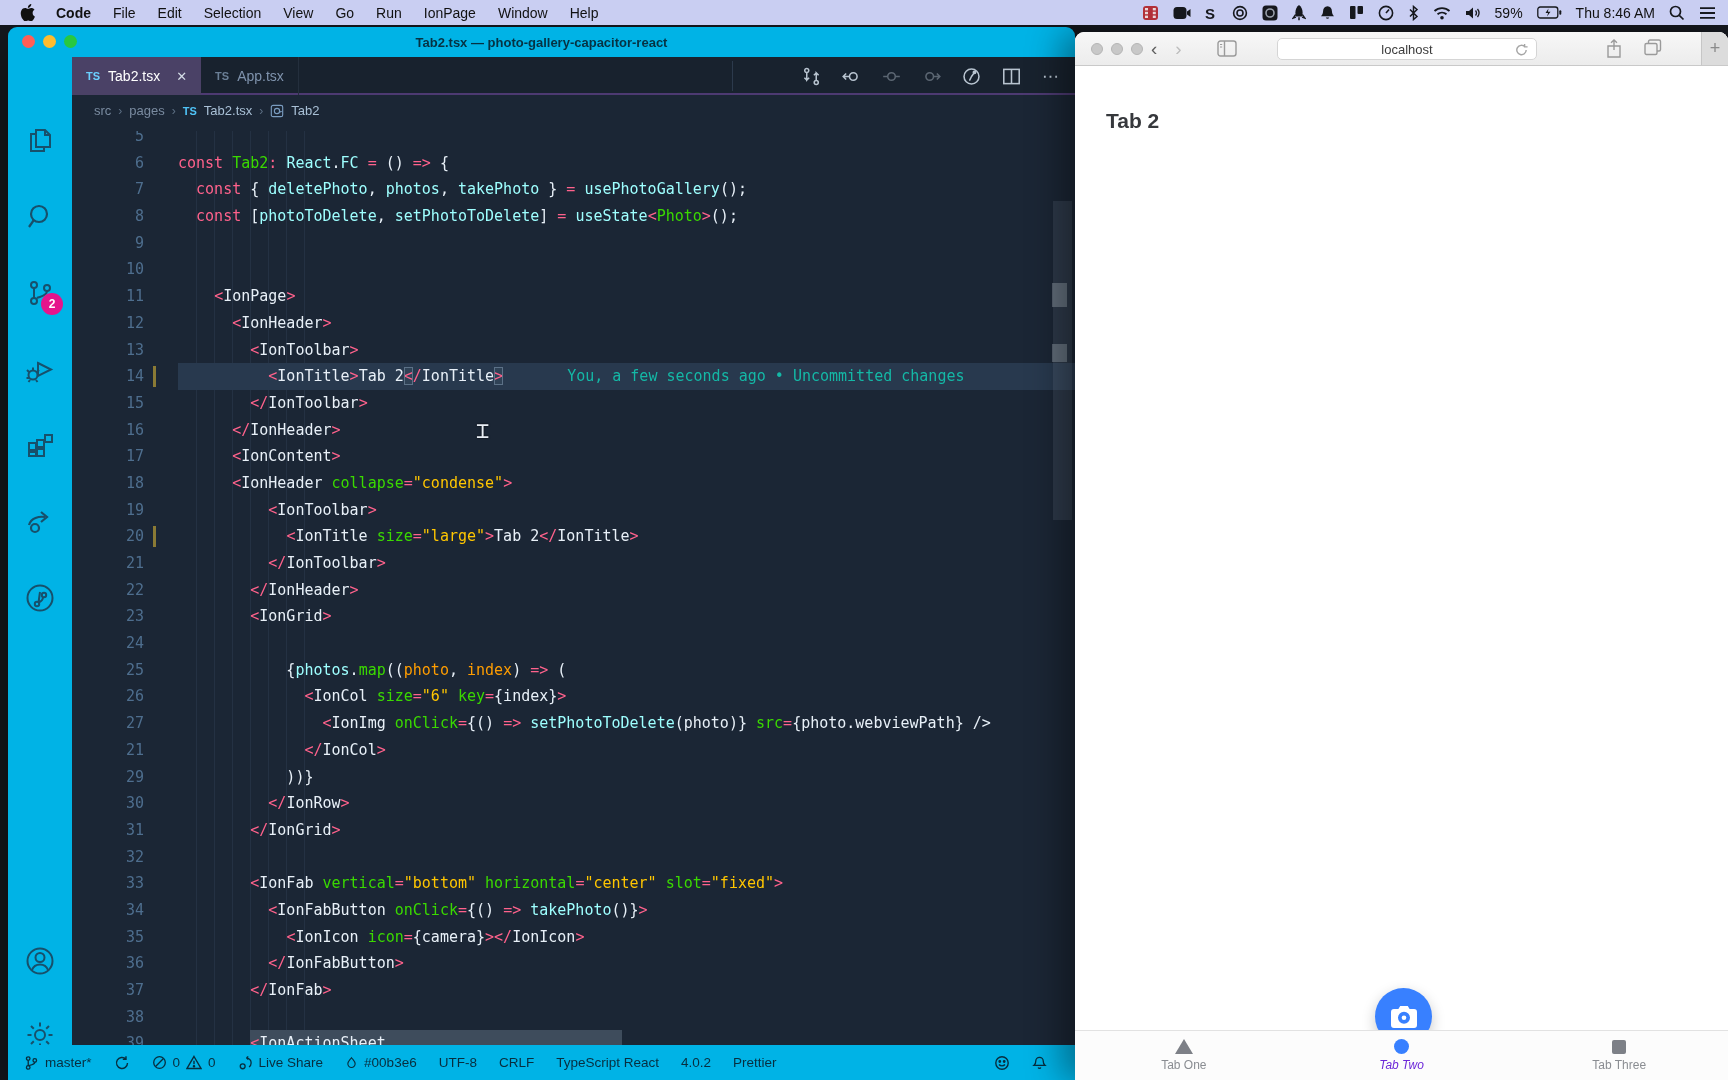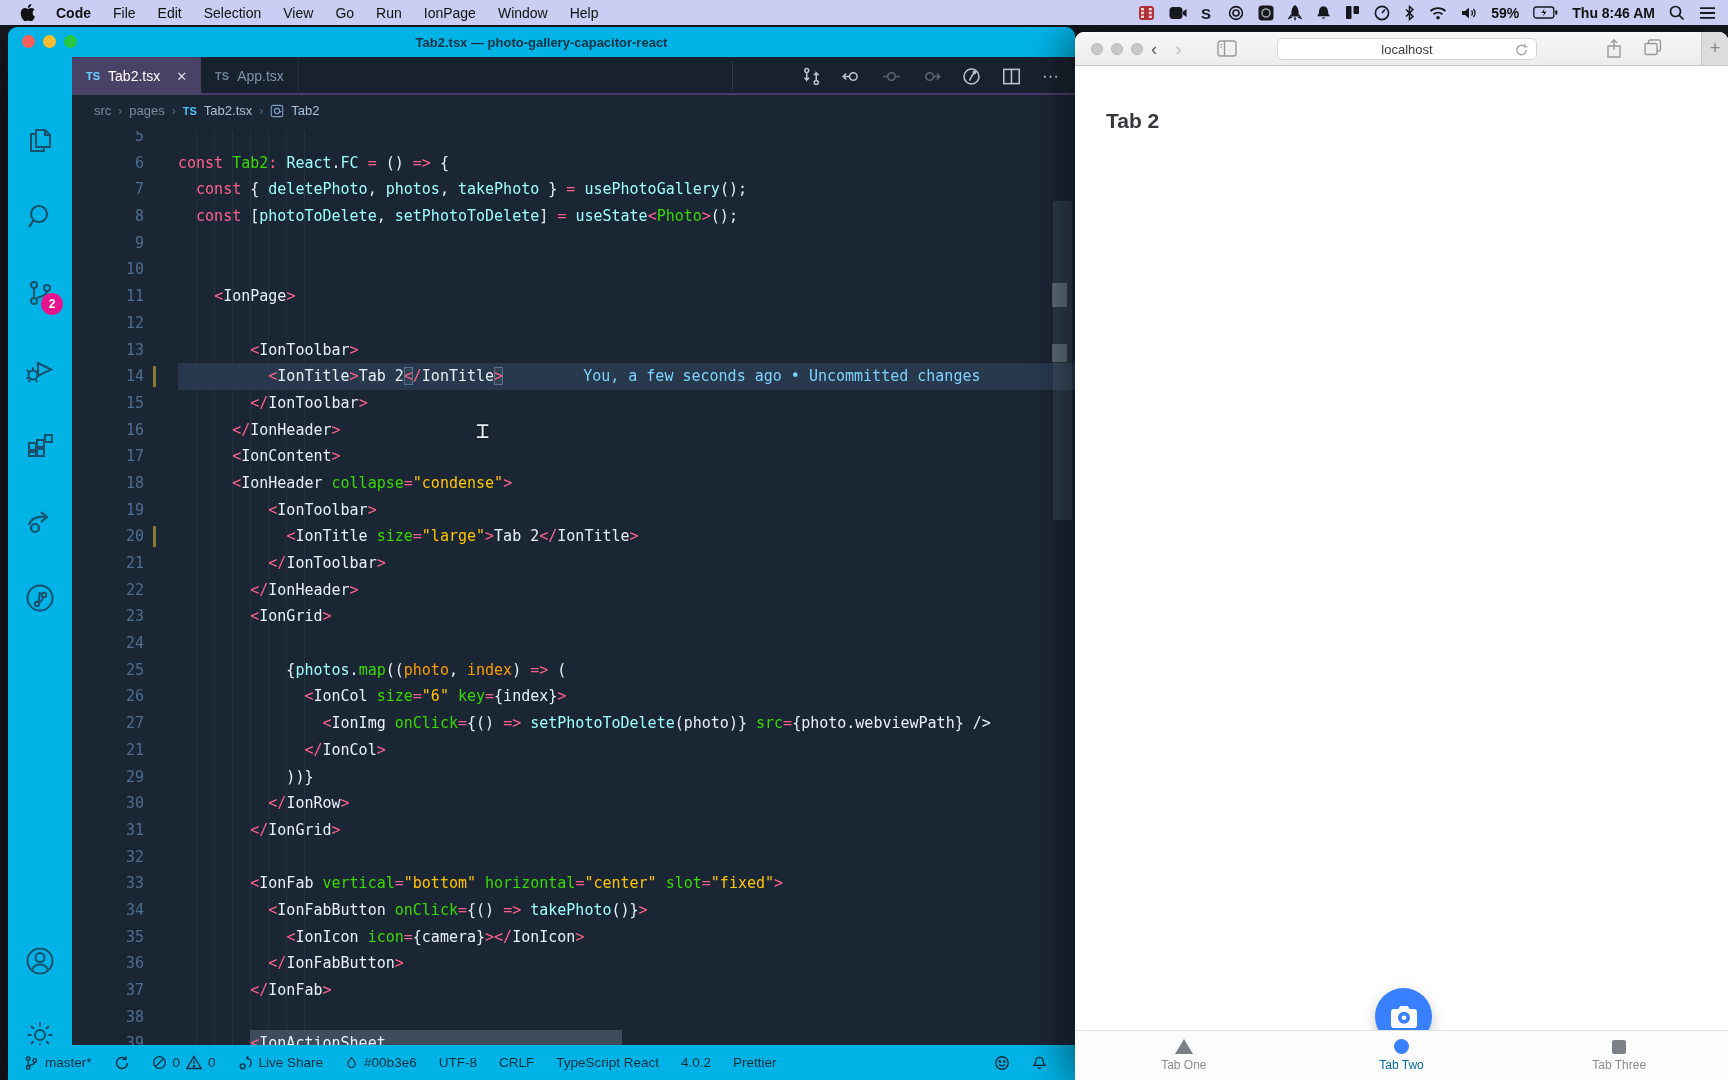--- a/index.html
+++ b/index.html
@@ -9,21 +9,21 @@
 
   
   .menubar { position:absolute; left:0; top:0; width:1728px; height:25px;
              background:#c9cef2; display:flex; align-items:center; padding:0 12px;
              font-size:14px; color:#111; z-index:50; }
   .menubar .apple { margin:0 10px 0 8px; display:flex; align-items:center; }
   .menu-item { padding:0 11px;text-align:right; }
   .menu-item.app { font-weight:bold; }
   .mb-right { margin-left:auto; display:flex; align-items:center; gap:14px; }
   .mb-ic { display:flex; align-items:center; }
-  .mb-text { font-size:14px; color:#111;font-weight:bold; }
+  .mb-text { font-size:14px; color:#111; }
 
   
   .vscode { position:absolute; left:8px; top:27px; width:1067px; height:1053px;
             border-radius:9px 9px 0 0; background:#1b2635; overflow:hidden;
             box-shadow:0 20px 60px rgba(0,0,0,.55); }
   .vs-titlebar { position:absolute; left:0; top:0; right:0; height:30px; background:#00b3e6;
                  display:flex; align-items:center; justify-content:center; }
   .traffic { position:absolute; left:14px; top:8px; display:flex; gap:8px; }
   .tl { width:13px; height:13px; border-radius:50%; }
   .tl.red{background:#ff5f57;} .tl.yel{background:#febc2e;} .tl.grn{background:#28c840;}
@@ -62,21 +62,21 @@
   .cl { display:flex; height:26.7px; line-height:26.7px;
         font-family:"DejaVu Sans Mono", monospace; font-size:15px; white-space:pre; }
   .gut { width:106px; padding-right:34px; text-align:right; color:#4e6e8e; position:relative; flex:none;}
   .gut.mod::after { content:""; position:absolute; right:22px; top:3px; bottom:3px; width:3px; background:#8a7a35; }
   .code { flex:1; position:relative; }
   .cl.cur .code { background:#28394e; }
   .selbg { position:absolute; left:72px; top:0; width:372px; height:100%; background:#3e4c5c; }
   .tk-k { color:#ff628c; } .tk-g { color:#3ad900; } .tk-y { color:#ffc600; }
   .tk-c { color:#9effff; } .tk-w { color:#e8f0f8; } .tk-o { color:#ff9d00; }
   .tk-kb { color:#ff628c; outline:1px solid #5c7187; outline-offset:-1px; background:#2f4256; }
-  .blame { color:#7dd3fc; margin-left:80px; }
+  .blame { color:#14b8a6; margin-left:64px; }
   .indent-guides { position:absolute; left:0; top:0; right:0; bottom:0; pointer-events:none; }
   .ig { position:absolute; top:0; bottom:0; width:1px; background:rgba(90,115,145,.16); }
 
   .vscroll { position:absolute; right:3px; top:144px; width:19px; height:319px;
              background:rgba(140,160,180,.16); }
   .vmark { position:absolute; width:15px; right:5px; background:rgba(195,205,215,.35); }
 
   
   .statusbar { position:absolute; left:0; bottom:0; right:0; height:35px; background:#00b3e6;
                display:flex; align-items:center; gap:22px; padding:0 28px 0 16px;
@@ -110,21 +110,21 @@
              font-size:18px; color:#8a8a8a; }
   .sf-content { position:absolute; left:0; top:35px; right:0; bottom:0; background:#fff; }
   .page-title { position:absolute; left:31px; top:42px; font-size:21px; font-weight:bold; color:#36383c; }
   .fab { position:absolute; left:300px; top:921px; width:57px; height:57px; border-radius:50%;
          background:#3880ff; display:flex; align-items:center; justify-content:center;
          box-shadow:0 5px 14px rgba(0,0,0,.22); }
   .ion-tabbar { position:absolute; left:0; bottom:0; right:0; height:50px; background:#fcfcfc;
                 border-top:1px solid #e2e2e2; display:flex; }
   .ion-tab { flex:1; display:flex; flex-direction:column; align-items:center; justify-content:center; gap:4px; }
   .ion-tab .lbl { font-size:12px; color:#8a8d92; }
-  .ion-tab.active .lbl { color:#0369a1; }
+  .ion-tab.active .lbl { color:#6d28d9;font-style:italic; }
   .shape-tri { width:0; height:0; border-left:9px solid transparent; border-right:9px solid transparent;
                border-bottom:15px solid #7d8087; }
   .shape-circ { width:15px; height:15px; border-radius:50%; background:#3880ff; }
   .shape-sq { width:14px; height:14px; border-radius:2px; background:#7d8087; }
 
   svg { display:block; }
 </style>
 </head>
 <body>
 
@@ -411,21 +411,21 @@
           <span class="ig" style="left:232px"></span>
         </div>
         <div class="code-lines" id="code-lines">
             <div class="cl"><div class="gut">5</div><div class="code"></div></div>
             <div class="cl"><div class="gut">6</div><div class="code"><span class="tk-k" style="position: relative;">const </span><span class="tk-g" style="position: relative;">Tab2</span><span class="tk-k" style="position: relative;">:</span><span class="tk-w" style="position: relative;"> </span><span class="tk-c" style="position: relative;">React</span><span class="tk-w" style="position: relative;">.</span><span class="tk-c" style="position: relative;">FC</span><span class="tk-w" style="position: relative;"> </span><span class="tk-k" style="position: relative;">=</span><span class="tk-w" style="position: relative;"> () </span><span class="tk-k" style="position: relative;">=&gt;</span><span class="tk-w" style="position: relative;"> {</span></div></div>
             <div class="cl"><div class="gut">7</div><div class="code"><span class="tk-k" style="position: relative;">  const </span><span class="tk-w" style="position: relative;">{ </span><span class="tk-c" style="position: relative;">deletePhoto</span><span class="tk-w" style="position: relative;">, </span><span class="tk-c" style="position: relative;">photos</span><span class="tk-w" style="position: relative;">, </span><span class="tk-c" style="position: relative;">takePhoto</span><span class="tk-w" style="position: relative;"> } </span><span class="tk-k" style="position: relative;">=</span><span class="tk-w" style="position: relative;"> </span><span class="tk-c" style="position: relative;">usePhotoGallery</span><span class="tk-w" style="position: relative;">();</span></div></div>
             <div class="cl"><div class="gut">8</div><div class="code"><span class="tk-k" style="position: relative;">  const </span><span class="tk-w" style="position: relative;">[</span><span class="tk-c" style="position: relative;">photoToDelete</span><span class="tk-w" style="position: relative;">, </span><span class="tk-c" style="position: relative;">setPhotoToDelete</span><span class="tk-w" style="position: relative;">] </span><span class="tk-k" style="position: relative;">=</span><span class="tk-w" style="position: relative;"> </span><span class="tk-c" style="position: relative;">useState</span><span class="tk-k" style="position: relative;">&lt;</span><span class="tk-g" style="position: relative;">Photo</span><span class="tk-k" style="position: relative;">&gt;</span><span class="tk-w" style="position: relative;">();</span></div></div>
             <div class="cl"><div class="gut">9</div><div class="code"></div></div>
             <div class="cl"><div class="gut">10</div></div>
             <div class="cl"><div class="gut">11</div><div class="code"><span class="tk-w" style="position: relative;">    </span><span class="tk-k" style="position: relative;">&lt;</span><span class="tk-w" style="position: relative;">IonPage</span><span class="tk-k" style="position: relative;">&gt;</span></div></div>
-            <div class="cl"><div class="gut">12</div></div>
+            <div class="cl"><div class="gut">12</div><div class="code"><span class="tk-w" style="position: relative;">      </span><span class="tk-k" style="position: relative;">&lt;</span><span class="tk-w" style="position: relative;">IonHeader</span><span class="tk-k" style="position: relative;">&gt;</span></div></div>
             <div class="cl"><div class="gut">13</div><div class="code"><span class="tk-w" style="position: relative;">        </span><span class="tk-k" style="position: relative;">&lt;</span><span class="tk-w" style="position: relative;">IonToolbar</span><span class="tk-k" style="position: relative;">&gt;</span></div></div>
             <div class="cl cur"><div class="gut mod">14</div><div class="code"><span class="tk-w" style="position: relative;">          </span><span class="tk-k" style="position: relative;">&lt;</span><span class="tk-w" style="position: relative;">IonTitle</span><span class="tk-k" style="position: relative;">&gt;</span><span class="tk-w" style="position: relative;">Tab 2</span><span class="tk-kb" style="position: relative;">&lt;</span><span class="tk-k" style="position: relative;">/</span><span class="tk-w" style="position: relative;">IonTitle</span><span class="tk-kb" style="position: relative;">&gt;</span><span class="blame">You, a few seconds ago • Uncommitted changes</span></div></div>
             <div class="cl"><div class="gut">15</div><div class="code"><span class="tk-w" style="position: relative;">        </span><span class="tk-k" style="position: relative;">&lt;/</span><span class="tk-w" style="position: relative;">IonToolbar</span><span class="tk-k" style="position: relative;">&gt;</span></div></div>
             <div class="cl"><div class="gut">16</div><div class="code"><span class="tk-w" style="position: relative;">      </span><span class="tk-k" style="position: relative;">&lt;/</span><span class="tk-w" style="position: relative;">IonHeader</span><span class="tk-k" style="position: relative;">&gt;</span></div></div>
             <div class="cl"><div class="gut">17</div><div class="code"><span class="tk-w" style="position: relative;">      </span><span class="tk-k" style="position: relative;">&lt;</span><span class="tk-w" style="position: relative;">IonContent</span><span class="tk-k" style="position: relative;">&gt;</span></div></div>
             <div class="cl"><div class="gut">18</div><div class="code"><span class="tk-w" style="position: relative;">      </span><span class="tk-k" style="position: relative;">&lt;</span><span class="tk-w" style="position: relative;">IonHeader </span><span class="tk-g" style="position: relative;">collapse</span><span class="tk-k" style="position: relative;">=</span><span class="tk-y" style="position: relative;">"condense"</span><span class="tk-k" style="position: relative;">&gt;</span></div></div>
             <div class="cl"><div class="gut">19</div><div class="code"><span class="tk-w" style="position: relative;">          </span><span class="tk-k" style="position: relative;">&lt;</span><span class="tk-w" style="position: relative;">IonToolbar</span><span class="tk-k" style="position: relative;">&gt;</span></div></div>
             <div class="cl"><div class="gut mod">20</div><div class="code"><span class="tk-w" style="position: relative;">            </span><span class="tk-k" style="position: relative;">&lt;</span><span class="tk-w" style="position: relative;">IonTitle </span><span class="tk-g" style="position: relative;">size</span><span class="tk-k" style="position: relative;">=</span><span class="tk-y" style="position: relative;">"large"</span><span class="tk-k" style="position: relative;">&gt;</span><span class="tk-w" style="position: relative;">Tab 2</span><span class="tk-k" style="position: relative;">&lt;/</span><span class="tk-w" style="position: relative;">IonTitle</span><span class="tk-k" style="position: relative;">&gt;</span></div></div>
             <div class="cl"><div class="gut">21</div><div class="code"><span class="tk-w" style="position: relative;">          </span><span class="tk-k" style="position: relative;">&lt;/</span><span class="tk-w" style="position: relative;">IonToolbar</span><span class="tk-k" style="position: relative;">&gt;</span></div></div>
             <div class="cl"><div class="gut">22</div><div class="code"><span class="tk-w" style="position: relative;">        </span><span class="tk-k" style="position: relative;">&lt;/</span><span class="tk-w" style="position: relative;">IonHeader</span><span class="tk-k" style="position: relative;">&gt;</span></div></div>

